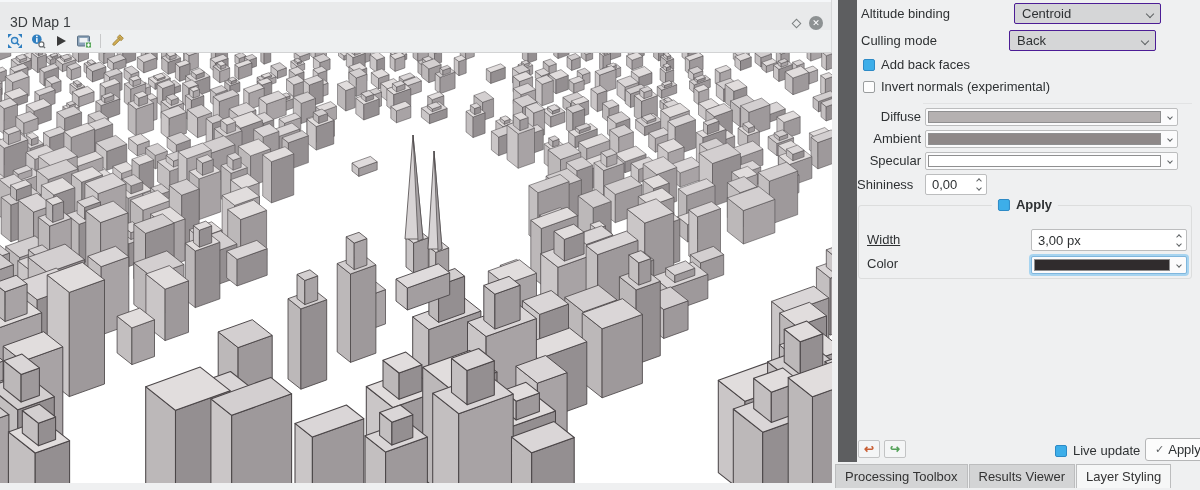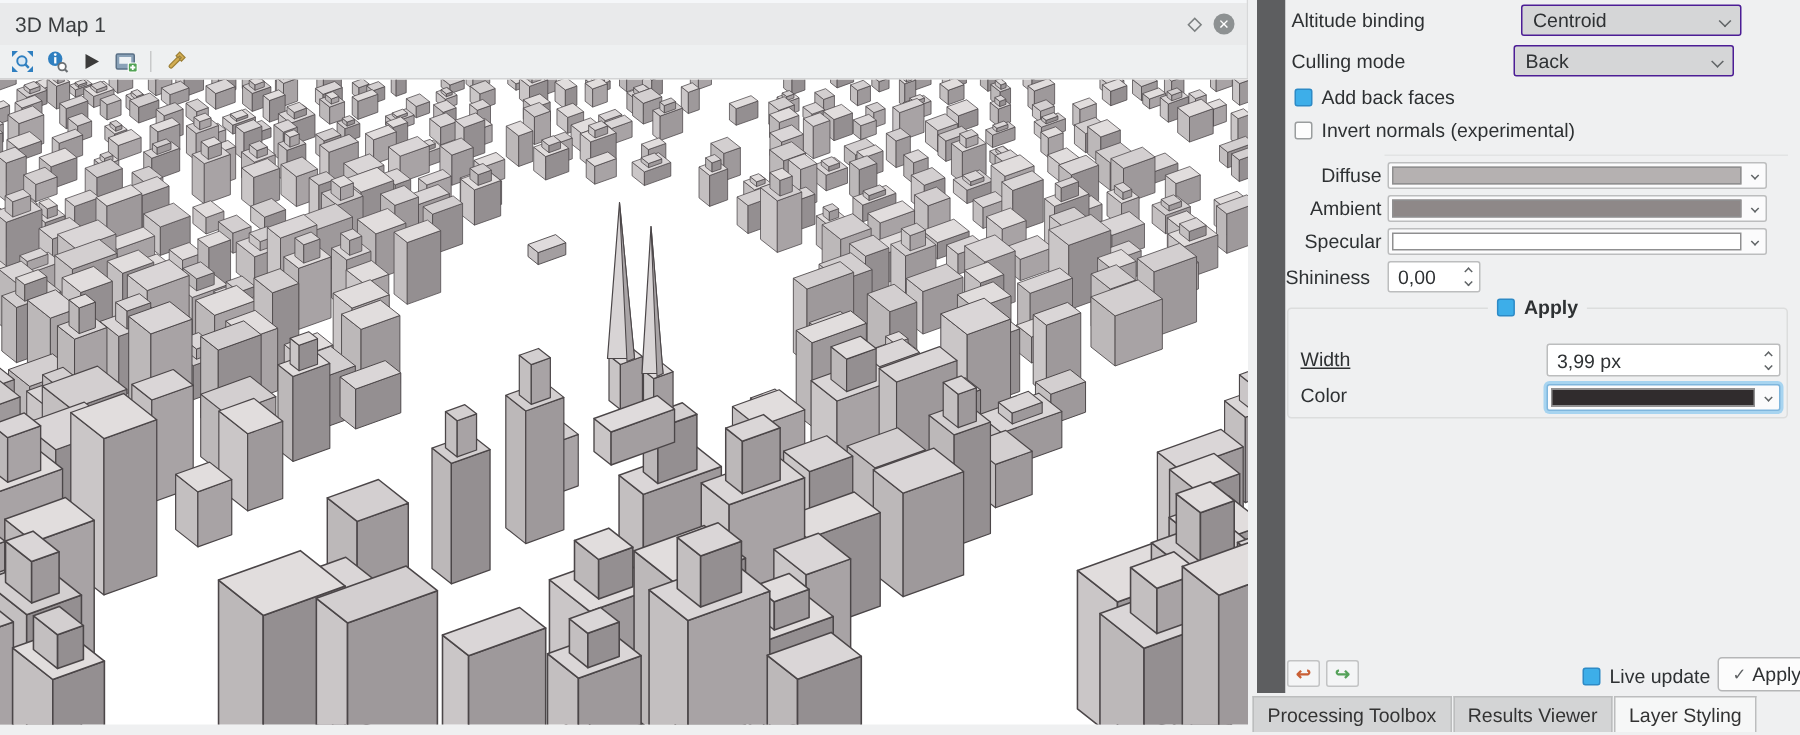--- a/index.html
+++ b/index.html
@@ -2,21 +2,21 @@
 <html><head>
 <meta charset="utf-8">
 <style>
   * { margin:0; padding:0; box-sizing:border-box; }
   html,body { width:1200px; height:490px; overflow:hidden; }
   body { font-family:"Liberation Sans", sans-serif; font-size:13px; color:#2e3133; background:#eff0f1; }
   .screen { position:relative; width:1200px; height:490px; background:#eff0f1; }
 
   
   .map-dock { position:absolute; left:0; top:0; width:832px; height:483px; background:#eef0f1; border-right:1px solid #d7d8d9; }
-  .dock-titlebar { position:absolute; left:0; top:0; width:100%; height:30px; background:#e9eaeb; border-top:2px solid #f5f7f9; display:flex; align-items:center; padding:0 8px 0 10px; }
+  .dock-titlebar { position:absolute; left:0; top:0; width:100%; height:30px; background:#e9eaeb; border-top:2px solid #f5f7f9; display:flex; align-items:flex-end; padding:0 8px 0 10px; }
   .dock-title { font-size:14px; color:#3a3d3f; }
   .dock-btns { margin-left:auto; display:flex; align-items:center; gap:9px; }
   .float-btn { width:7px; height:7px; border:1px solid #7c8081; transform:rotate(45deg); background:transparent; cursor:pointer; }
   .close-btn { width:14px; height:14px; border-radius:50%; background:#8d9192; color:#fff; font-size:9px; line-height:14px; text-align:center; cursor:pointer; }
   .map-toolbar { position:absolute; left:0; top:30px; width:100%; height:22px; display:flex; align-items:center; gap:3px; padding-left:5px; background:#eef0f1; }
   .tbtn { width:20px; height:20px; display:flex; align-items:center; justify-content:center; border-radius:2px; cursor:pointer; }
   .tsep { width:1px; height:14px; background:#c8c9ca; margin:0 3px; }
   .map-canvas { position:absolute; left:0; top:52px; width:832px; height:431px; background:#ffffff; border-top:1px solid #d2d3d4; overflow:hidden; }
   .map-canvas svg { display:block; }
 
@@ -1675,21 +1675,21 @@
         </span>
     </div>
 
     <div class="group" style="left:1px; top:205px; width:334px; height:74px;">
       <div class="group-legend">
         <span class="checkbox on"></span>
         <span>Apply</span>
       </div>
       <span class="lbl" style="left:8px; top:25px;text-decoration:underline;">Width</span>
       <div class="spin" style="left:172px; top:23px; width:156px; height:22px;">
-        <span>3,99 px</span>
+        <span>3,00 px</span>
         <span class="arrows">
             <span class="chev sm up"></span>
             <span class="chev sm"></span>
           </span>
       </div>
       <span class="lbl" style="left:8px; top:49px;text-align:right;">Color</span>
       <div class="color-combo focused" style="left:172px; top:50px; width:156px;">
         <span class="swatch" style="background: rgb(48, 44, 45);"></span>
         <span class="chev sm"></span>
       </div>

